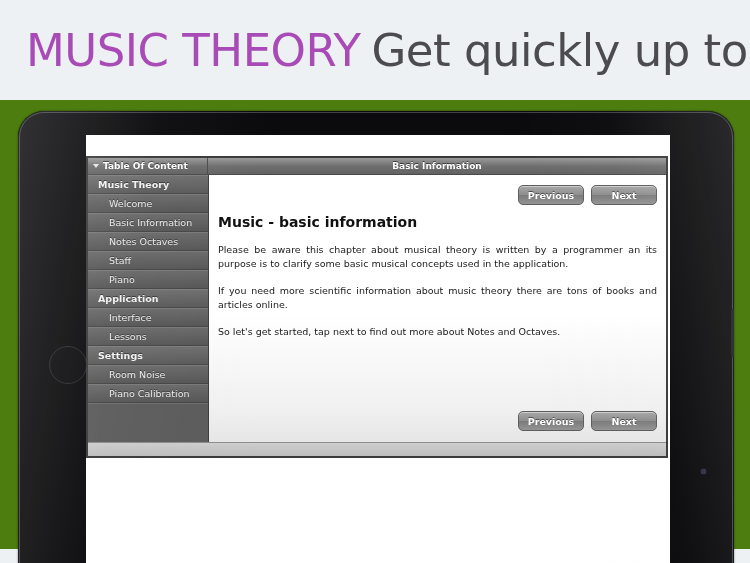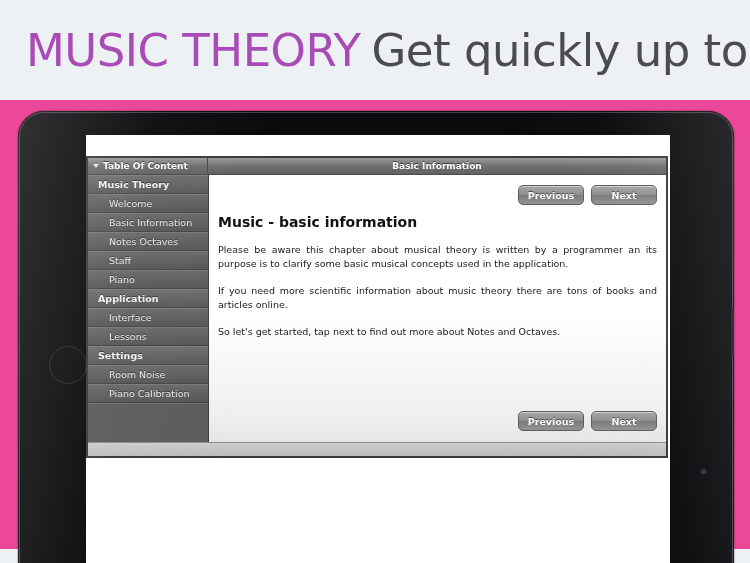--- a/index.html
+++ b/index.html
@@ -10,21 +10,21 @@
     width: 750px;
     height: 563px;
     overflow: hidden;
     background: #eef1f4;
     font-family: "DejaVu Sans", sans-serif;
   }
   .page {
     position: relative;
     width: 750px;
     height: 549px;
-    background: #ec4899;
+    background: #4d7c0f;
   }
 
   
   .banner {
     position: absolute;
     left: 0; top: 0;
     width: 750px; height: 100px;
     background: #eef1f4;
     display: flex;
     align-items: center;

